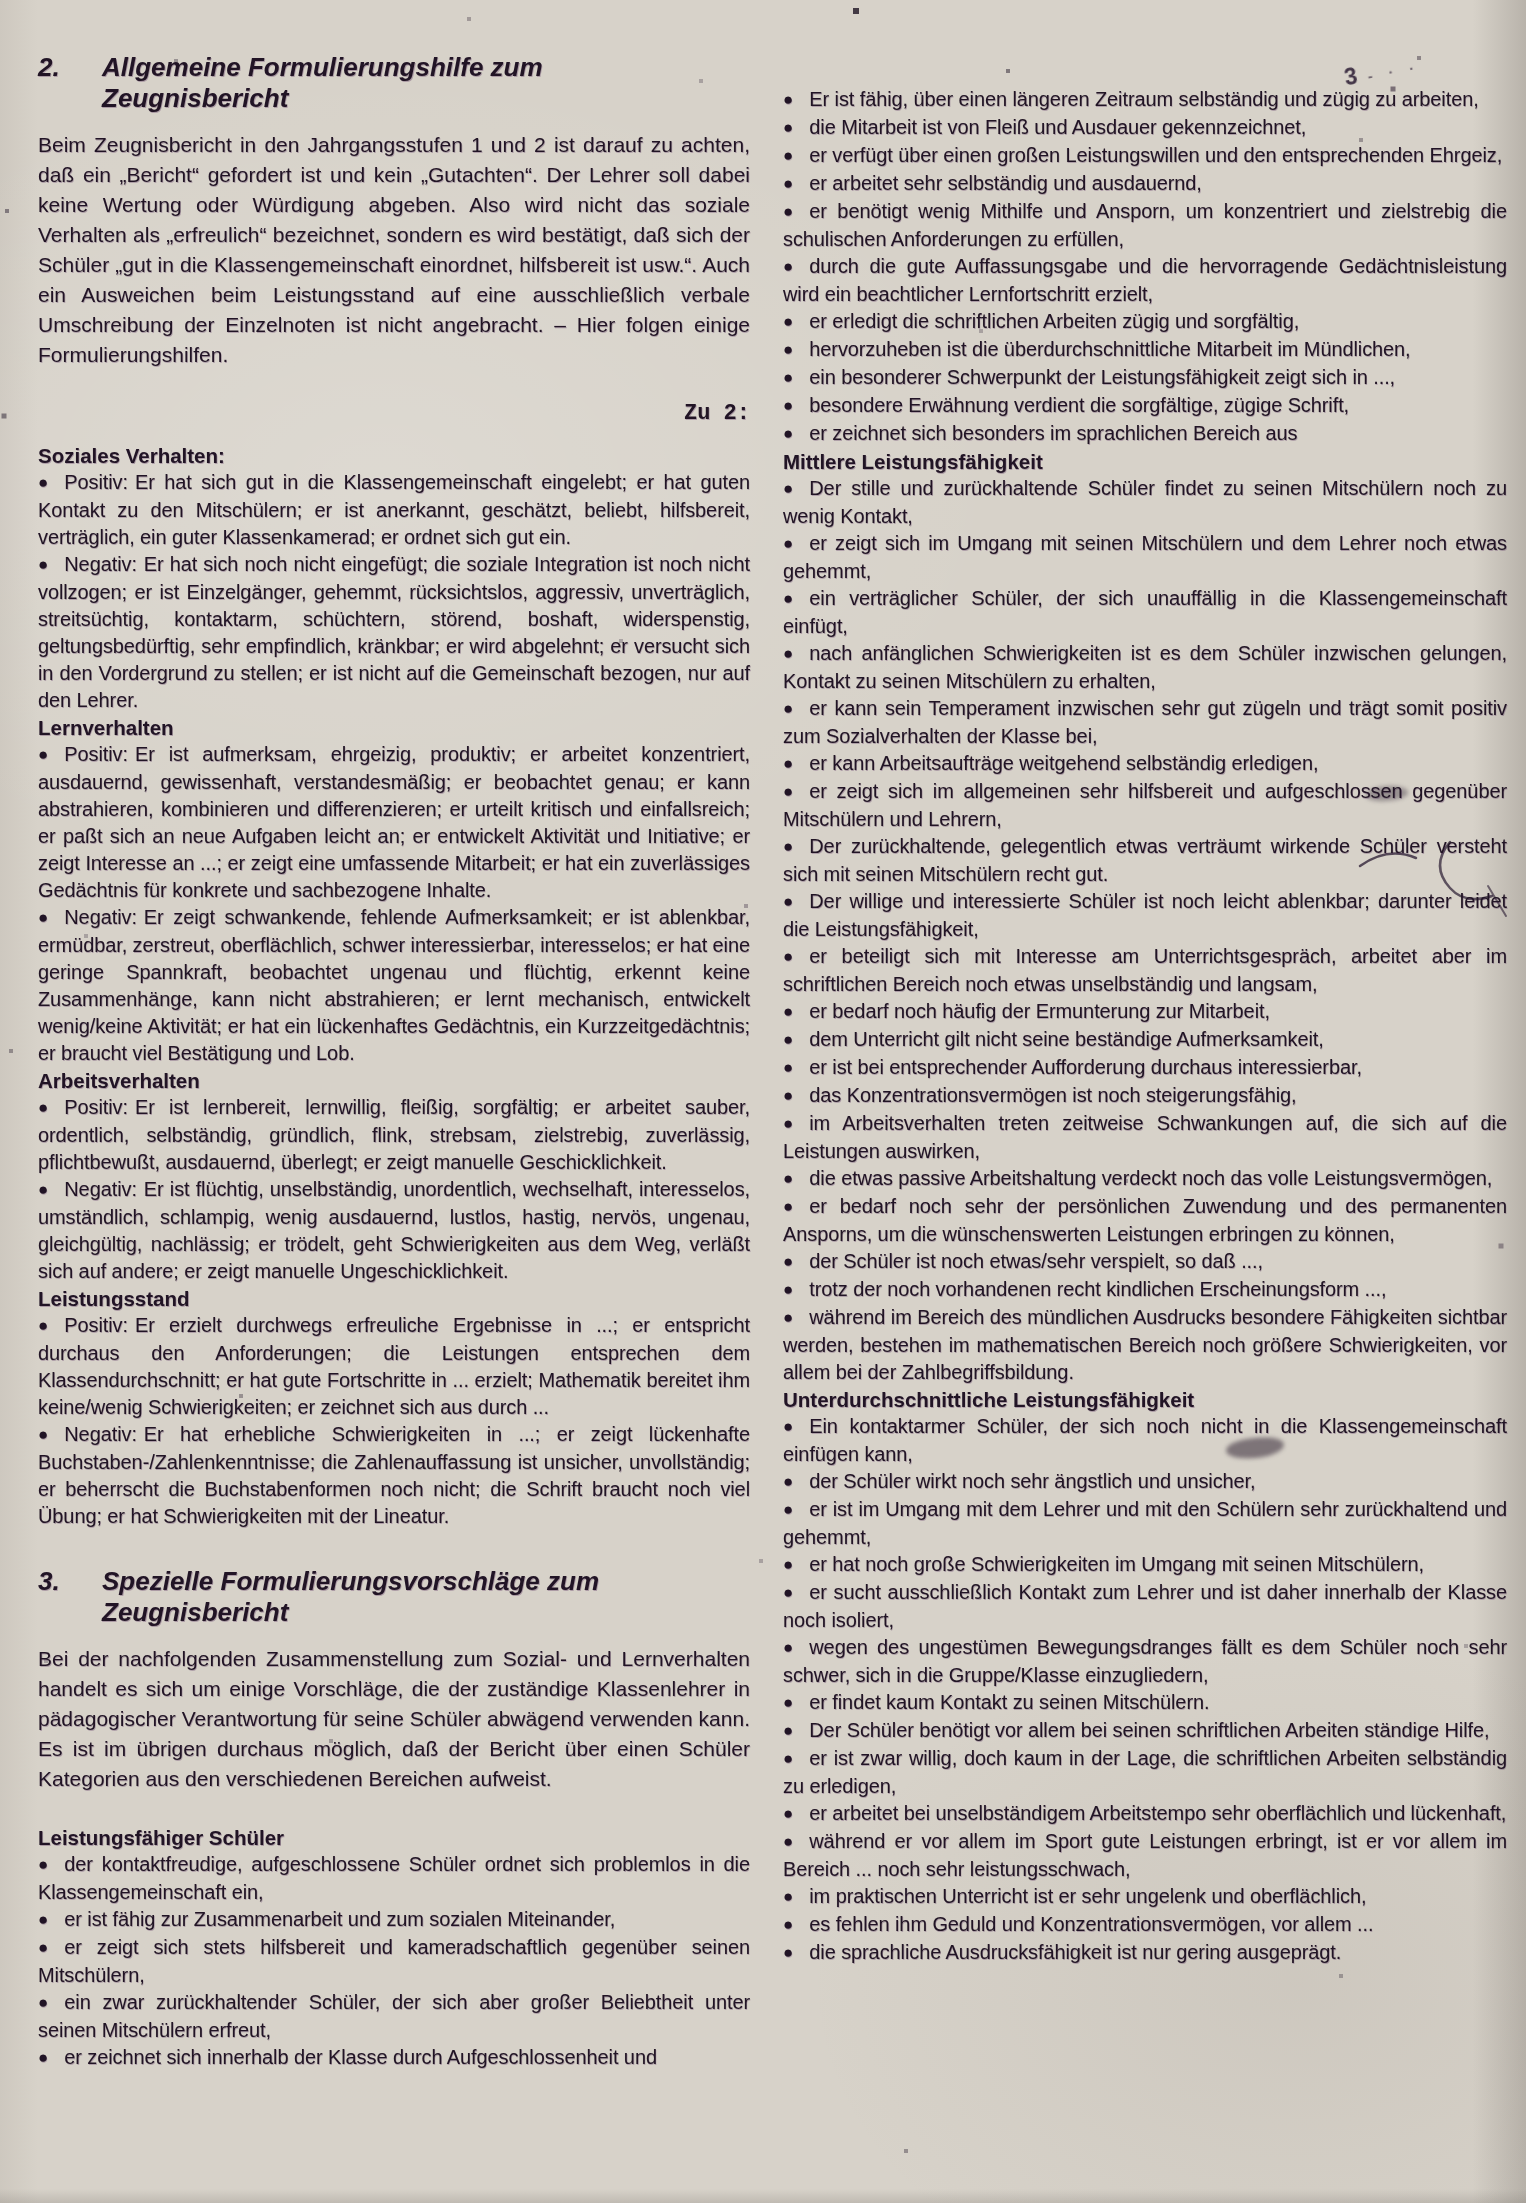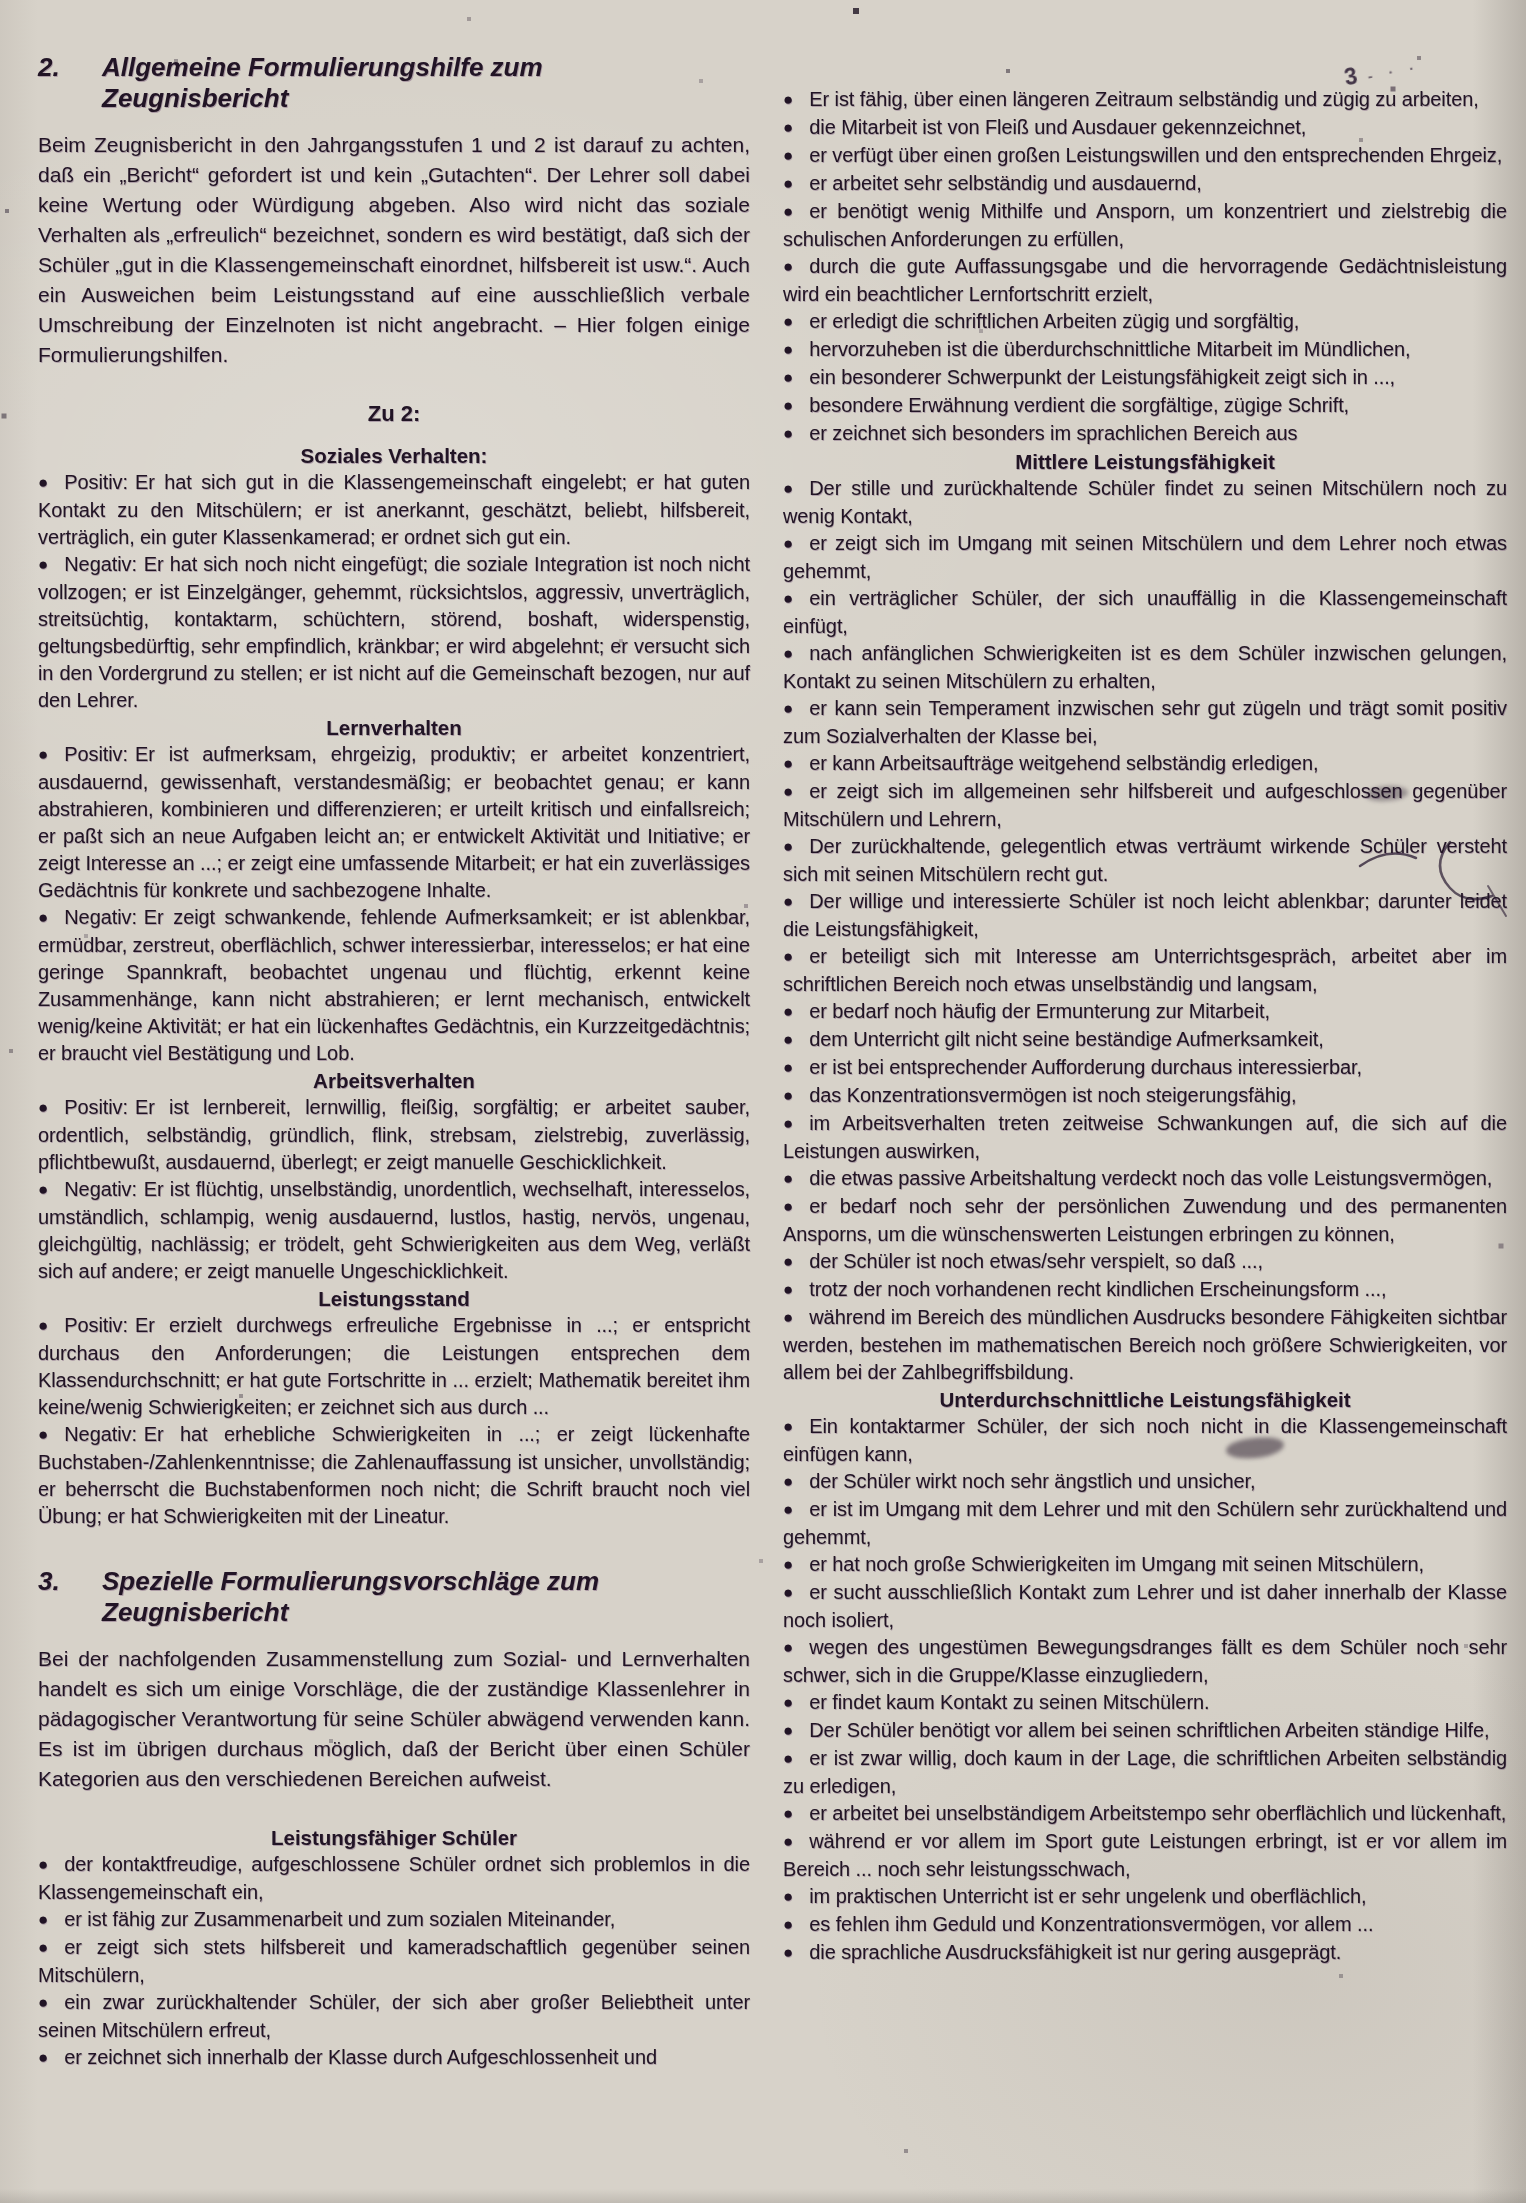--- a/index.html
+++ b/index.html
@@ -30,24 +30,24 @@
   .h2block { display:flex; font-weight:bold; font-style:italic; font-size:26px; line-height:31px;
     margin:0 0 16px 0; text-align:left;
     text-shadow:0.8px 0.9px 0.5px rgba(70,25,80,.3); }
   .h2block.gap { margin-top:36px; }
   .h2num { flex:0 0 64px; }
   .h2title { flex:1; }
 
   .intro { font-size:21px; line-height:30px; margin:0 0 30px 0;
     text-shadow:0.7px 0.8px 0.4px rgba(70,25,80,.28); }
 
-  .zu { font-weight:bold; font-size:22px; line-height:28px; margin:0 0 14px 0; text-align:center;
-    text-shadow:0.7px 0.8px 0.4px rgba(70,25,80,.3); }
-
-  .subhead, .colhead { font-weight:bold; font-size:20.5px; line-height:27px; text-align:center;
+  .zu { font-weight:bold; font-size:22px; line-height:28px; margin:0 0 14px 0; text-align:right;
+    text-shadow:0.7px 0.8px 0.4px rgba(70,25,80,.3);font-family:Liberation Mono, monospace; }
+
+  .subhead, .colhead { font-weight:bold; font-size:20.5px; line-height:27px; text-align:left;
     text-shadow:0.7px 0.8px 0.4px rgba(70,25,80,.3); }
 
   .gap { }
 
   .dot { display:inline-block; font-size:17px; margin-right:16px; transform:translateY(-1px);
     letter-spacing:0; }
   .plabel { margin-right:7px; }
 
   
   .page-mark { position:absolute; left:1344px; top:58px; font-size:23px; font-weight:bold;

